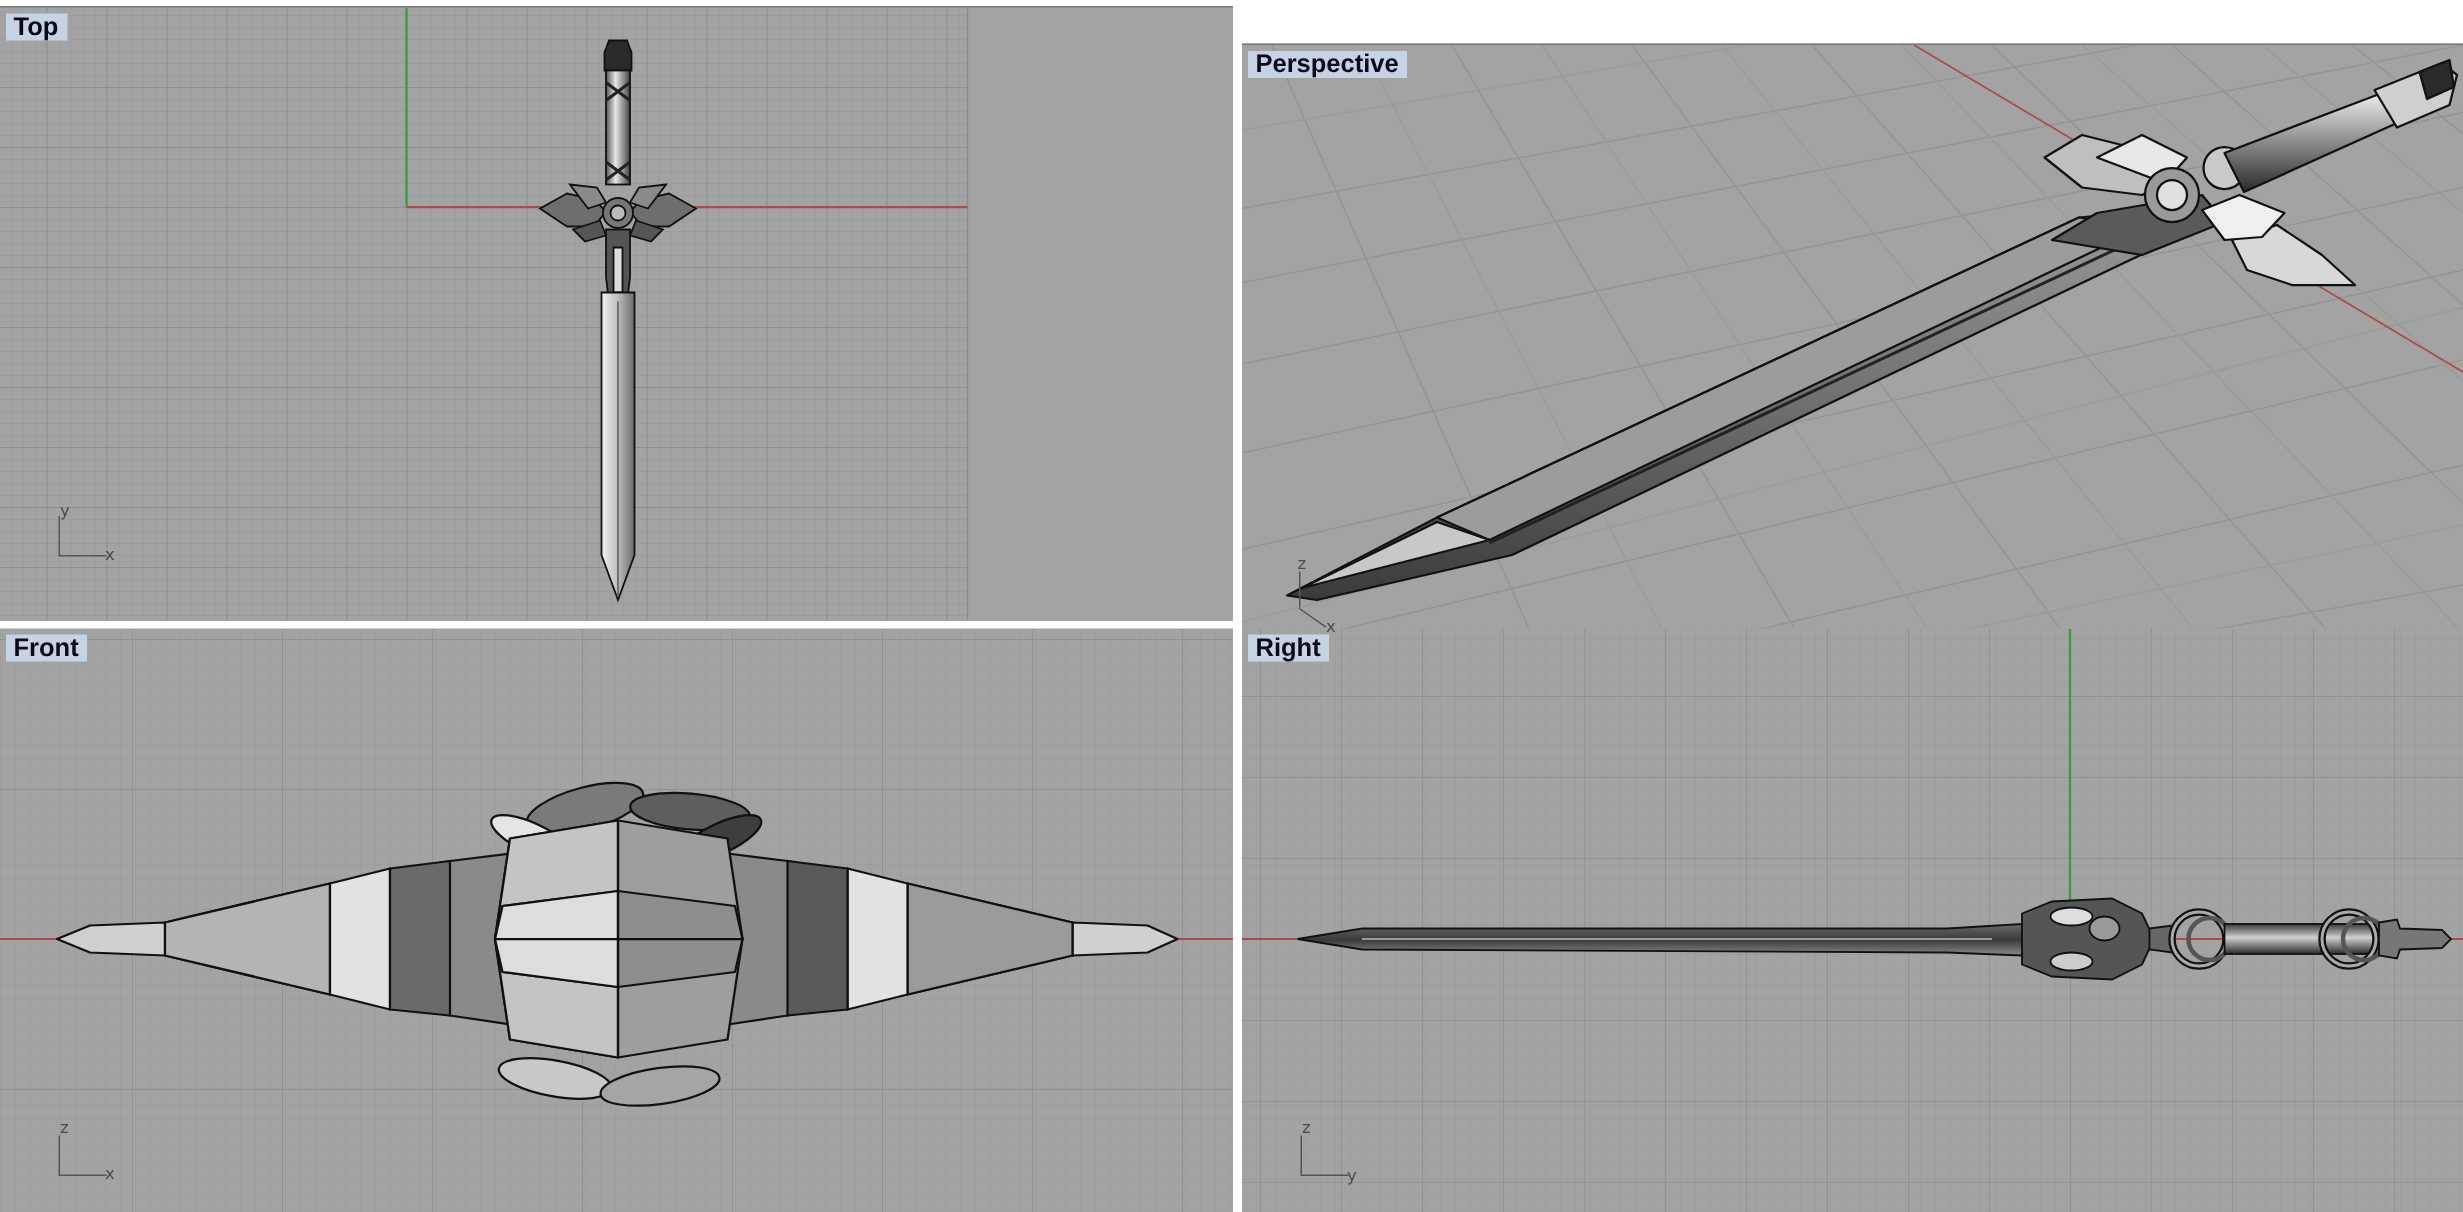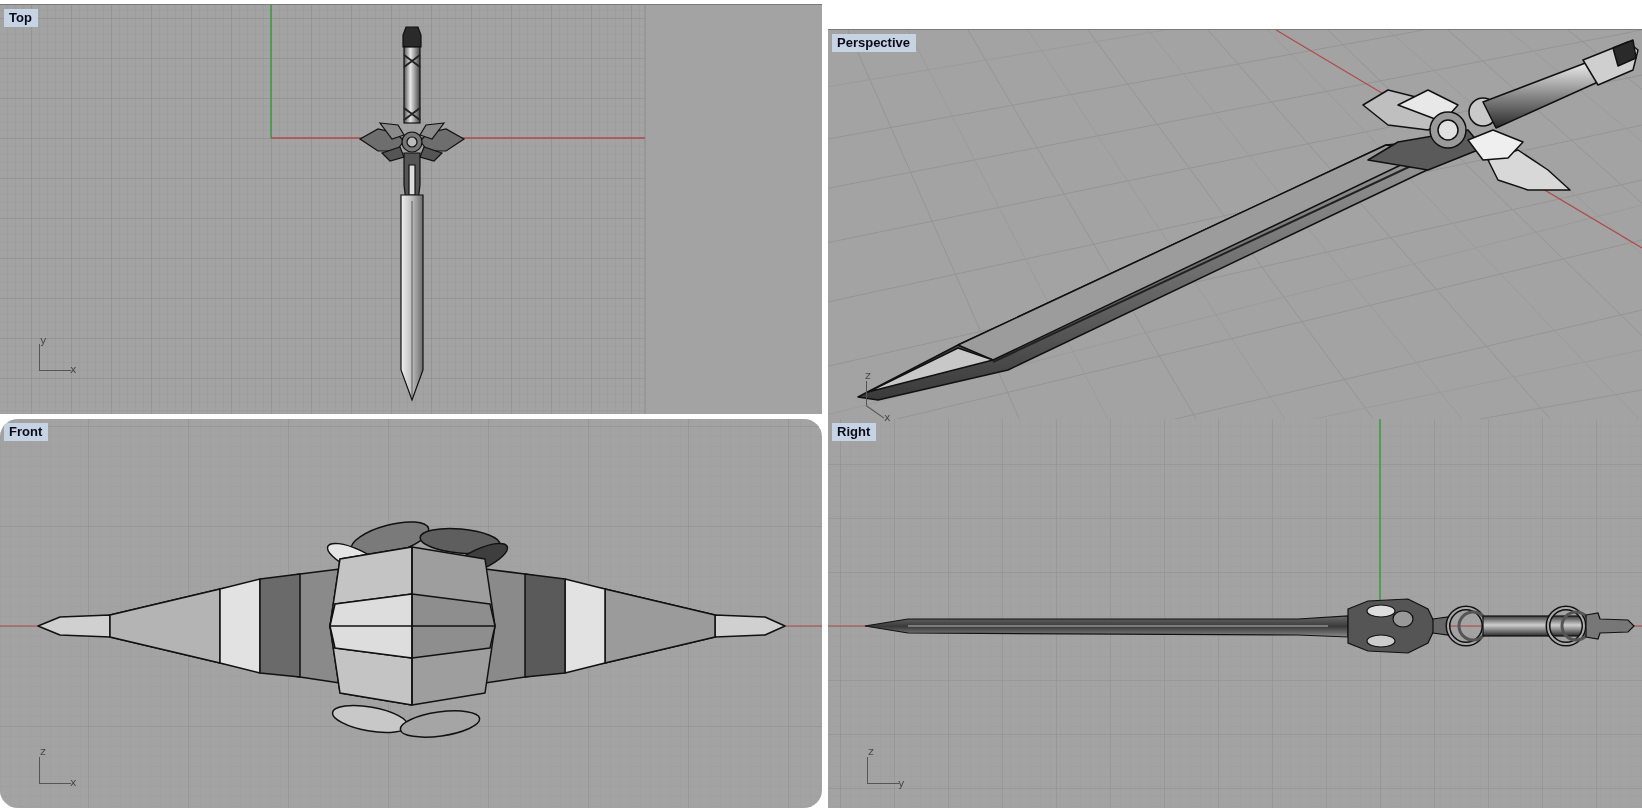--- a/index.html
+++ b/index.html
@@ -1,24 +1,24 @@
 <!DOCTYPE html>
 <html><head>
 <meta charset="utf-8">
 <style>
   html, body { margin:0; padding:0; }
   body { width:1642px; height:808px; background:#ffffff; position:relative; overflow:hidden; font-family:"Liberation Sans", sans-serif; }
   .vp { position:absolute; background:#a3a3a3; overflow:hidden; }
   .vp svg { position:absolute; left:0; top:0; }
-  .vp-label { position:absolute; left:4px; top:4px; background:#c6d3e2; color:#0a0a1a; font-weight:bold; font-size:13px; padding:1px 6px 1px 5px; line-height:16px; z-index:5; cursor:pointer; }
+  .vp-label { position:absolute; left:4px; top:4px; background:#c6d3e2; color:#0a0a1a; font-weight:bold; font-size:17px; padding:1px 6px 1px 5px; line-height:16px; z-index:5; cursor:pointer; }
   .axis-icon { position:absolute; z-index:4; }
   .axis-lbl { position:absolute; font-size:11px; color:#4a4a4a; font-family:"DejaVu Sans", sans-serif; }
   #vp-top { left:0; top:4px; width:822px; height:409px; border-top:1px solid #7a7a7a; }
   #vp-persp { left:828px; top:4px; width:814px; height:409px; border-top:1px solid #7a7a7a;margin-top:25px; }
-  #vp-front { left:0; top:419px; width:822px; height:389px;border-radius:18px; }
+  #vp-front { left:0; top:419px; width:822px; height:389px; }
   #vp-right { left:828px; top:419px; width:814px; height:389px; }
 </style>
 </head>
 <body>
 
 <div id="vp-top" class="vp">
   <div class="vp-label">Top</div>
   <svg width="822" height="409">
     <defs>
       <pattern id="gTopMinor" width="8" height="8" patternUnits="userSpaceOnUse" x="271" y="133">

